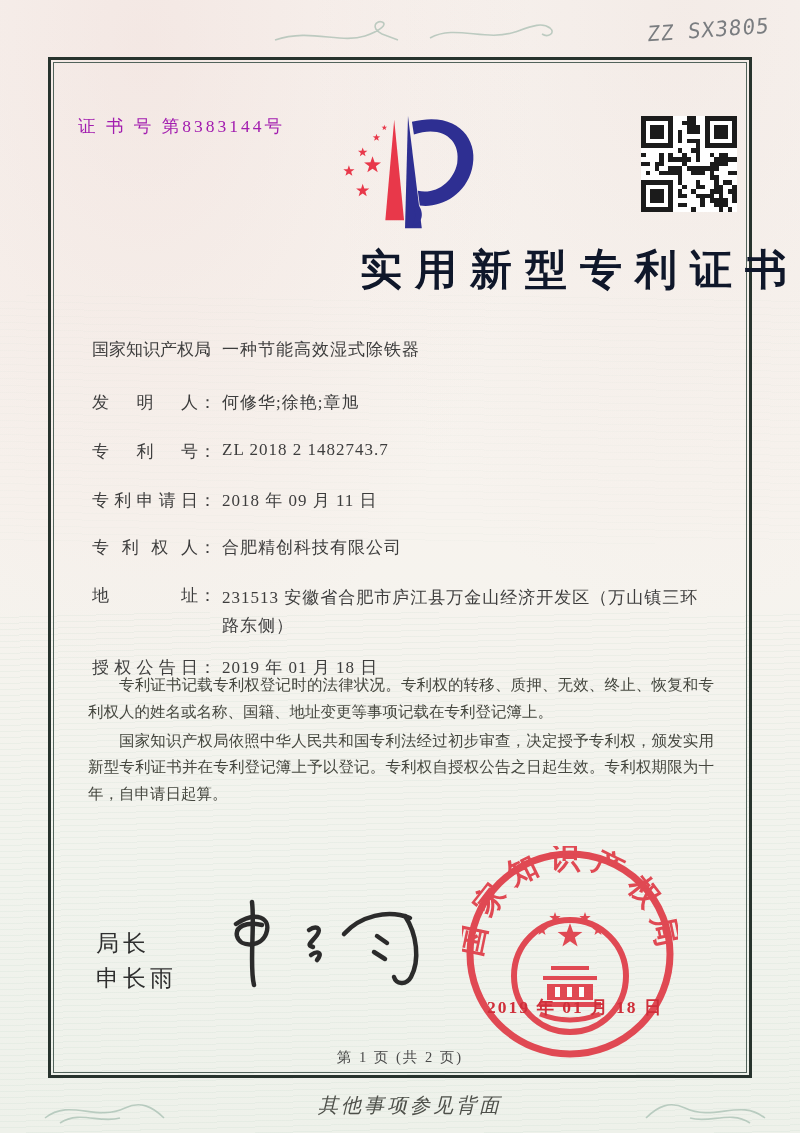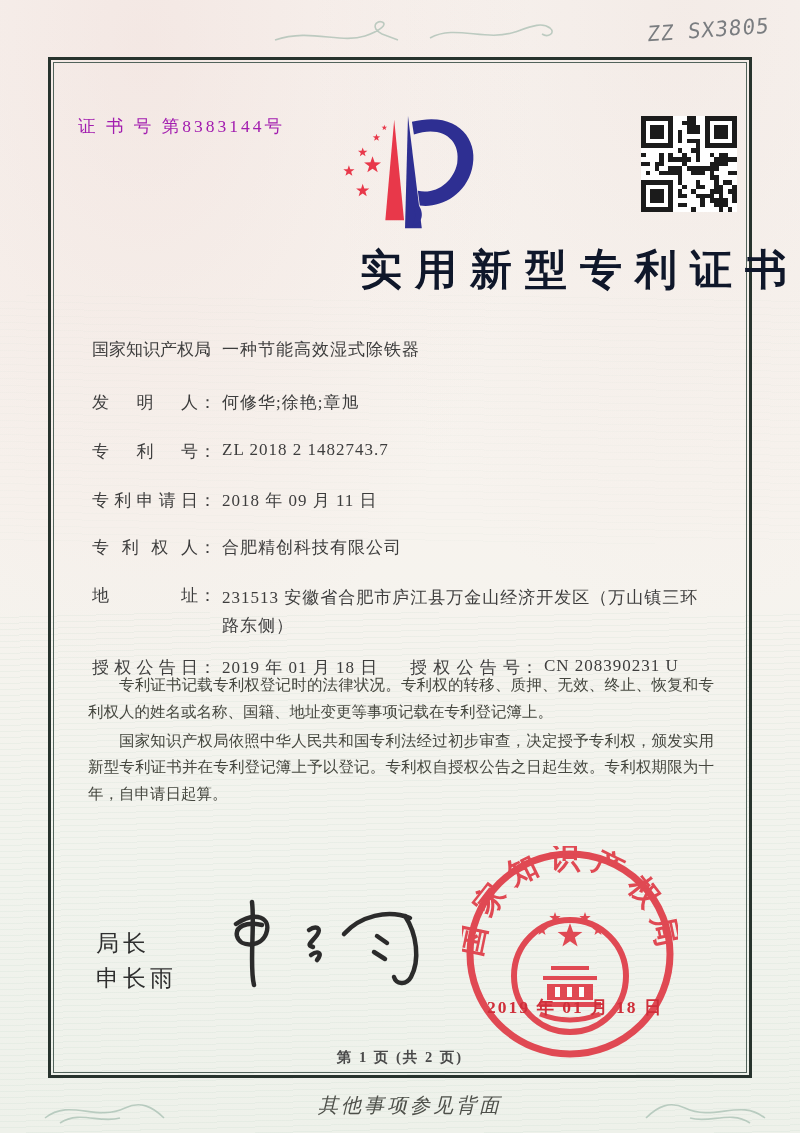--- a/index.html
+++ b/index.html
@@ -34,21 +34,21 @@
   .g2{position:absolute;left:318px;top:0;}
   .paras{position:absolute;left:88px;top:672px;width:626px;font-size:15.5px;color:#45473f;
        line-height:1.73;text-align:justify;}
   .paras p{margin:0 0 2px 0;text-indent:2em;}
   .sig-label{position:absolute;left:96px;font-size:23px;color:#2f2f2f;letter-spacing:4px;}
   .seal{position:absolute;left:462px;top:846px;}
   .seal-date{position:absolute;left:487px;top:995px;font-size:17.5px;color:#cf2f3a;
        letter-spacing:2px;font-weight:600;}
   .sigsvg{position:absolute;left:212px;top:892px;}
   .pagefoot{position:absolute;left:0;top:1048px;width:100%;text-align:center;
-       font-size:14.5px;color:#4a4a4a;letter-spacing:2px;font-weight:bold;}
+       font-size:14.5px;color:#4a4a4a;letter-spacing:2px;}
   .backnote{position:absolute;left:10px;top:1092px;width:100%;text-align:center;
        font-size:20px;color:#4d4f49;letter-spacing:3px;font-style:italic;}
   .orn{position:absolute;pointer-events:none;opacity:.55;}
 </style>
 </head>
 <body>
 
 <div class="tint"></div>
 <div class="guilloche2"></div>
 <div class="guilloche"></div>
@@ -243,23 +243,20 @@
   <div class="row" style="top:198px;">
     <span class="lbl">专利权人</span><span class="colon">：</span><span class="val">合肥精创科技有限公司</span>
   </div>
   <div class="row" style="top:246px;">
     <span class="lbl">地址</span><span class="colon">：</span><span class="val wrap">231513 安徽省合肥市庐江县万金山经济开发区（万山镇三环路东侧）</span>
   </div>
   <div class="row2">
     <span>
       <span class="lbl">授权公告日</span><span class="colon">：</span><span class="val">2019 年 01 月 18 日</span>
     </span>
-    <span class="g2">
-      <span class="lbl" style="width:110px">授权公告号</span><span class="colon">：</span><span class="val">CN 208390231 U</span>
-    </span>
   </div>
 </div>
 
 <div class="paras">
   <p>专利证书记载专利权登记时的法律状况。专利权的转移、质押、无效、终止、恢复和专利权人的姓名或名称、国籍、地址变更等事项记载在专利登记簿上。</p>
   <p>国家知识产权局依照中华人民共和国专利法经过初步审查，决定授予专利权，颁发实用新型专利证书并在专利登记簿上予以登记。专利权自授权公告之日起生效。专利权期限为十年，自申请日起算。</p>
 </div>
 
 <div class="sig-label" style="top:928px;">局长</div>
 <div class="sig-label" style="top:963px;">申长雨</div>

